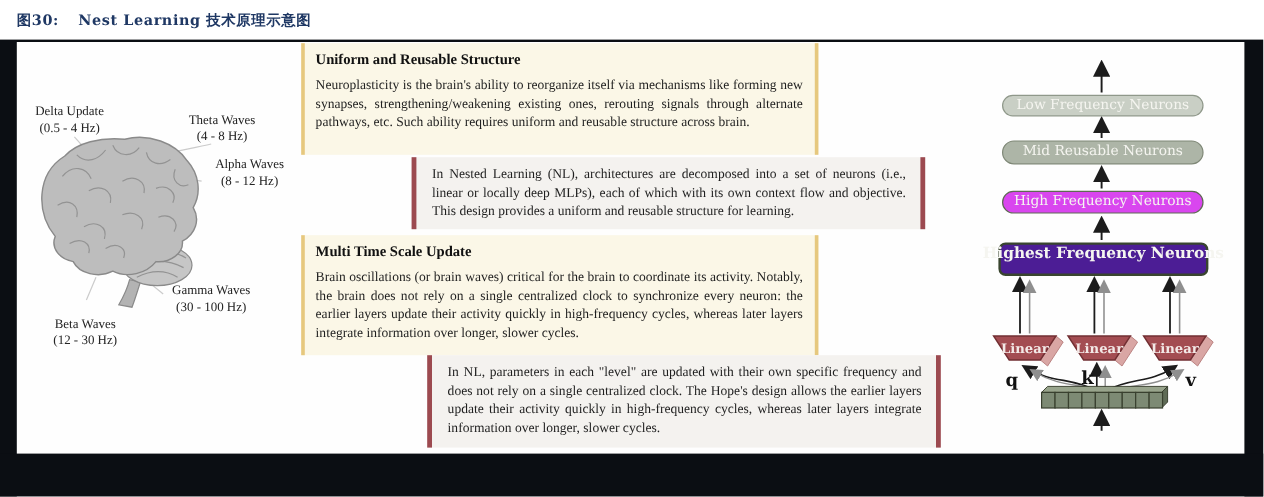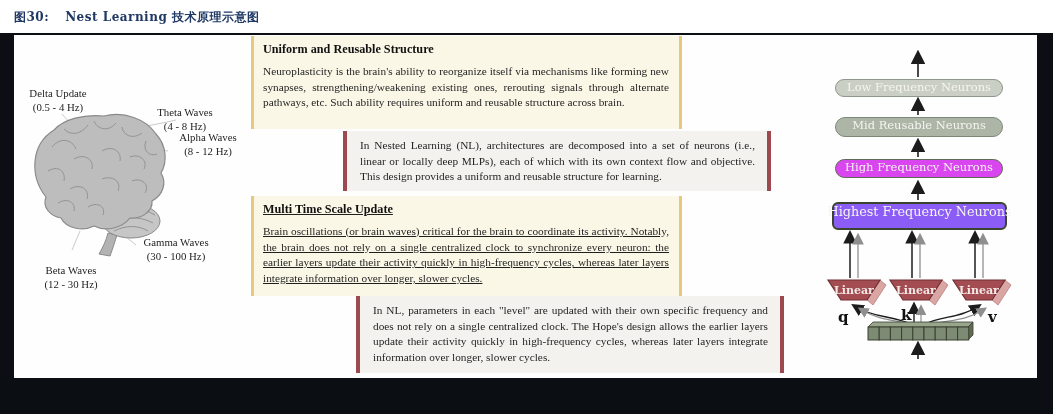--- a/index.html
+++ b/index.html
@@ -18,48 +18,48 @@
   .right-strip{position:absolute;left:1037px;top:35px;width:16px;height:379px;background:#0b0e13;}
   .bottom-bar{position:absolute;left:0;top:378px;width:1053px;height:36px;background:#0b0e13;}
 
   .content{position:absolute;left:14px;top:35px;width:1023px;height:343px;background:#fefefe;}
 
   
   .left-panel{position:absolute;left:0;top:0;width:240px;height:343px;}
   .left-panel svg{position:absolute;left:0;top:0;}
   .wave-label{position:absolute;text-align:center;font-size:10.8px;line-height:1.3;color:#242424;}
   .wl-delta{left:2px;top:51px;width:84px;}
-  .wl-theta{left:128px;top:58px;width:86px;margin-top:12px;}
+  .wl-theta{left:128px;top:58px;width:86px;}
   .wl-alpha{left:150px;top:95px;width:88px;}
   .wl-gamma{left:114px;top:200px;width:96px;}
   .wl-beta{left:14px;top:228px;width:86px;}
 
   
   .note{position:absolute;box-sizing:border-box;overflow:hidden;color:#1f1f1f;}
   .note p{margin:0;font-size:11.3px;line-height:15.6px;text-align:justify;}
   .note h4{margin:0 0 7px 0;font-size:12.2px;color:#111;}
   .note-yellow{background:#fbf7e7;border-left:3px solid #e6c87e;border-right:3px solid #e6c87e;
                padding:6px 10px 4px 9px;}
   .note-gray{background:#f4f2ef;border-left:4px solid #9c4a50;border-right:4px solid #9c4a50;
              padding:7px 12px 4px 13px;}
   .ny1{left:237px;top:1px;width:431px;height:93px;}
   .ng1{left:329px;top:96px;width:428px;height:60px;}
-  .ny2{left:237px;top:161px;width:431px;height:100px;text-decoration:underline;}
+  .ny2{left:237px;top:161px;width:431px;height:100px;}
   .ng2{left:342px;top:261px;width:428px;height:77px;}
 
   
   .right-diagram{position:absolute;left:776px;top:0;width:247px;height:343px;}
   .right-diagram > svg{position:absolute;left:0;top:0;z-index:0;}
   .pill{position:absolute;z-index:1;box-sizing:border-box;display:flex;align-items:flex-start;justify-content:center;
         color:#f5f5f0;font-size:11.5px;font-family:"DejaVu Serif","Liberation Serif",serif;white-space:nowrap;}
   .pill-1{left:45px;top:44px;width:168px;height:18px;border-radius:9px;background:#c9cfc5;border:1.5px solid #8f988a;}
   .pill-2{left:45px;top:82px;width:168px;height:20px;border-radius:10px;background:#adb5a7;border:1.5px solid #7f8877;}
   .pill-3{left:45px;top:124px;width:168px;height:19px;border-radius:9.5px;background:#d946ef;border:1.5px solid #5f6a54;}
-  .pill-4{left:42px;top:167px;width:175px;height:28px;border-radius:6px;background:#8b5cf6;border:2px solid #39452f;
-          font-size:12.8px;font-weight:normal;}
+  .pill-4{left:42px;top:167px;width:175px;height:28px;border-radius:6px;background:#4c1d95;border:2px solid #39452f;
+          font-size:12.8px;font-weight:bold;}
 </style>
 </head>
 <body>
 
 <div class="page">
 
   <div class="title-row">
     <span class="fig-label">图30:</span>
     <span class="fig-title">Nest Learning 技术原理示意图</span>
   </div>

